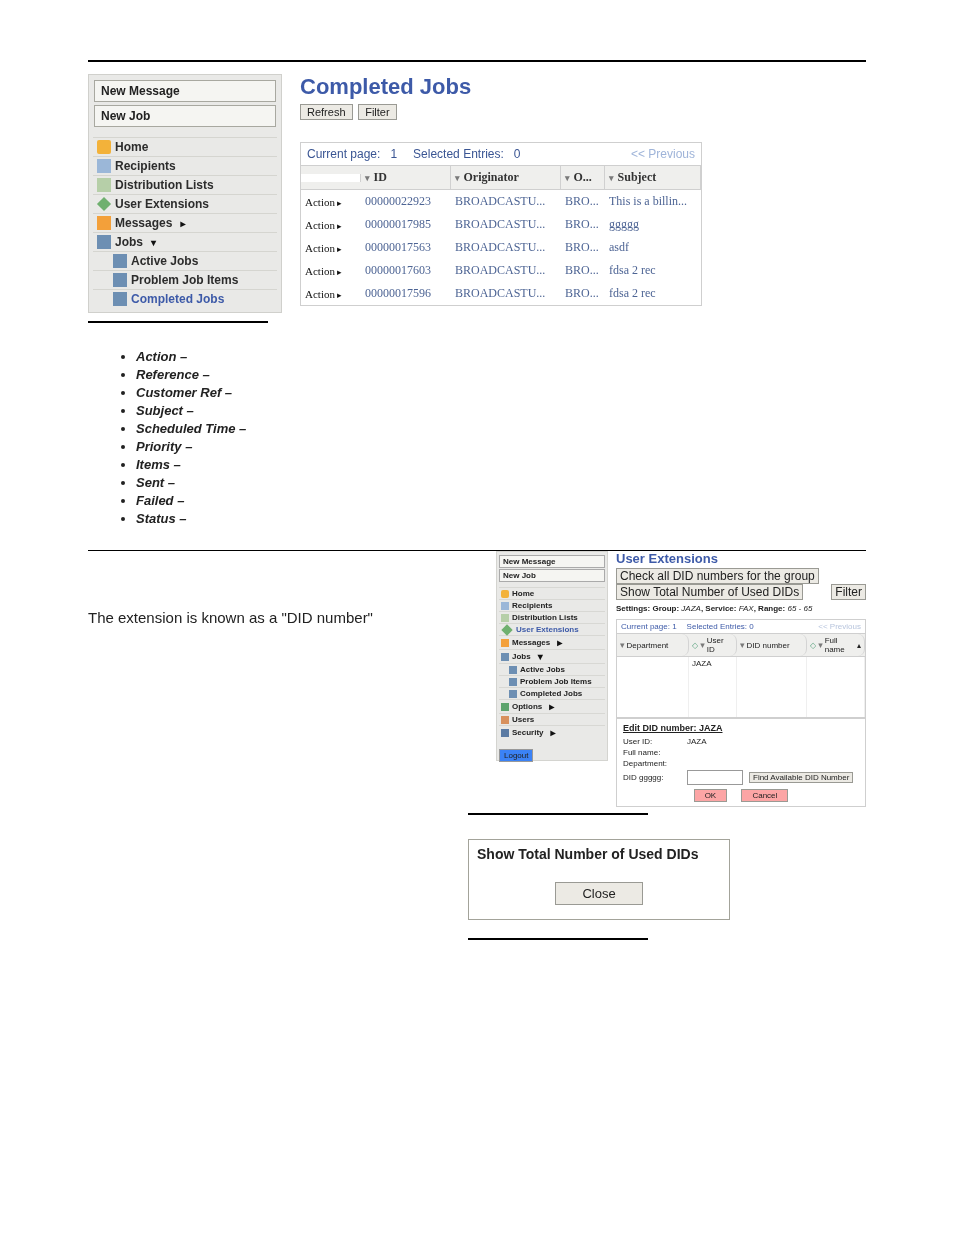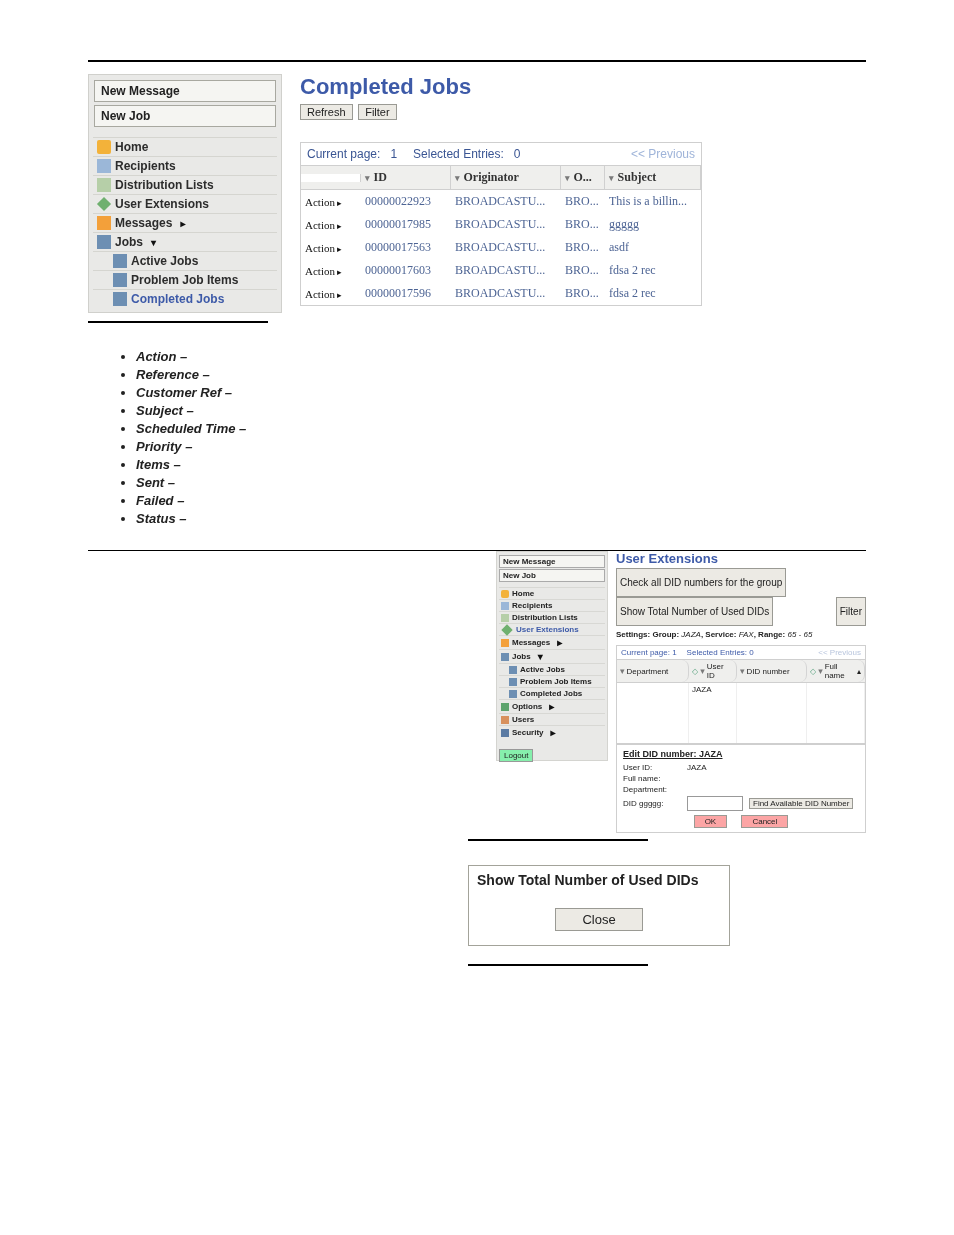--- a/index.html
+++ b/index.html
@@ -144,25 +144,25 @@
   }
   .ue-inner { display:flex; gap:8px; }
   .ue-sb {
     width:112px; background:#e9e9e7; border:1px solid #d4d4d0;
     padding:2px; box-sizing:border-box; height:210px;
   }
   .ue-sb .mini-btn { background:#f5f5f2; border:1px solid #aaa; padding:1px 3px; margin:1px 0; font-weight:bold; font-size:8px; cursor:pointer;}
   .ue-sb .mini-item { padding:1px 2px; font-weight:bold; border-top:1px solid #d8d8d4; display:flex; align-items:center; gap:3px; cursor:pointer;}
   .ue-sb .mini-item.sub { padding-left:10px; }
   .ue-sb .mini-icon { width:8px; height:8px; display:inline-block;}
-  .ue-sb .logout { margin-top:10px; border:1px solid #999; background:#86efac; padding:1px 4px; display:inline-block; cursor:pointer;}
+  .ue-sb .logout { margin-top:10px; border:1px solid #999; background:#3b82f6; padding:1px 4px; display:inline-block; cursor:pointer;}
 
   .ue-main { flex:1; }
   .ue-title { color:#3d5aa8; font-weight:bold; font-size:13px; margin-bottom:2px;}
-  .ue-btns .mini-btn { display:inline-block; border:1px solid #9a9a94; background:#eceae4; padding:8px 3px; font-size:10px; cursor:pointer;}
+  .ue-btns .mini-btn { display:inline-block; border:1px solid #9a9a94; background:#eceae4; padding:0 3px; font-size:12px; cursor:pointer;}
   .ue-settings { margin-top:4px; font-size:8px; }
   .ue-settings b { font-weight:bold; }
   .ue-settings i { font-style:italic; }
   .ue-table {
     margin-top:6px; border:1px solid #cfcfcf; font-size:8px;
   }
   .ue-row1 { display:flex; justify-content:space-between; padding:2px 4px; color:#3d5aa8; border-bottom:1px solid #cfcfcf;}
   .ue-row1-left { display:flex; gap:10px; }
   .ue-header { display:grid; grid-template-columns:72px 48px 70px 1fr; background:#efefed; border-bottom:1px solid #cfcfcf;}
   .ue-header > div { padding:2px 3px; border-right:1px solid #d4d4d4; display:flex; align-items:center; gap:2px;border-radius:7px;}
@@ -341,20 +341,23 @@
         <li><span class="bword bdash">Items</span></li>
         <li><span class="bword bdash">Sent</span></li>
         <li><span class="bword bdash">Failed</span></li>
         <li><span class="bword bdash">Status</span></li>
       </ul>
   </div>
 
   <div class="hr-thin"></div>
 
   <div style="display:flex; align-items:flex-start;">
+    <div style="flex:1;">
+      <div class="ue-caption">The extension is known as a "DID number"</div>
+    </div>
     <div class="ue-shot">
       <div class="ue-inner">
 
         <div class="ue-sb">
           <div class="mini-btn">New Message</div>
           <div class="mini-btn">New Job</div>
           <div style="height:4px"></div>
           <div class="mini-item">
               <span class="mini-icon ic-home"></span>
               <span>Home</span>

